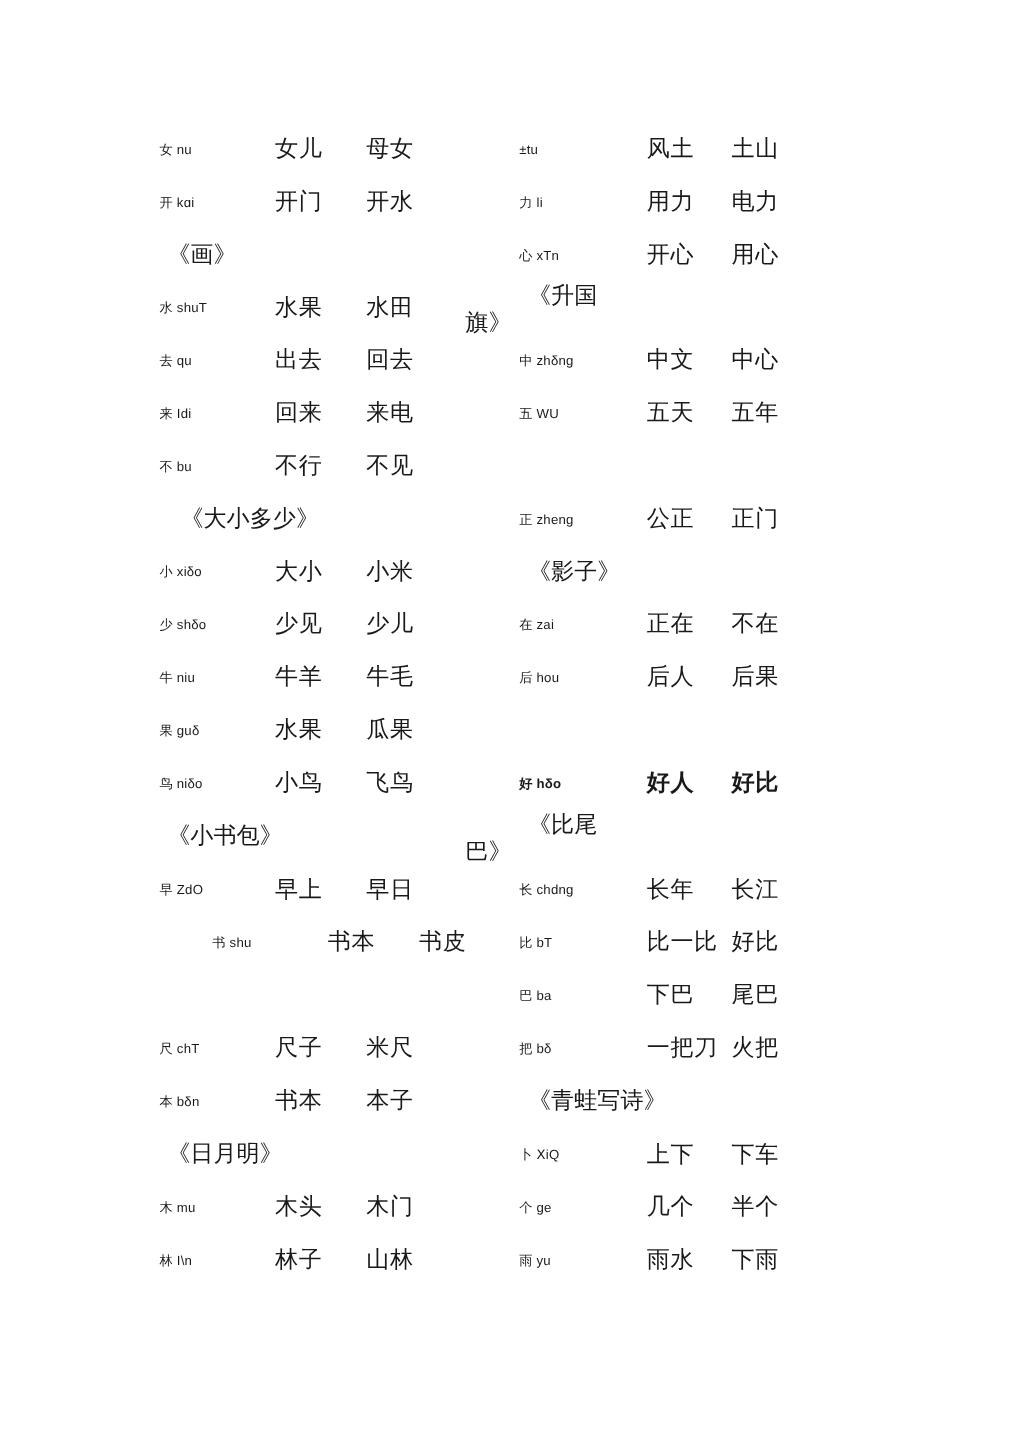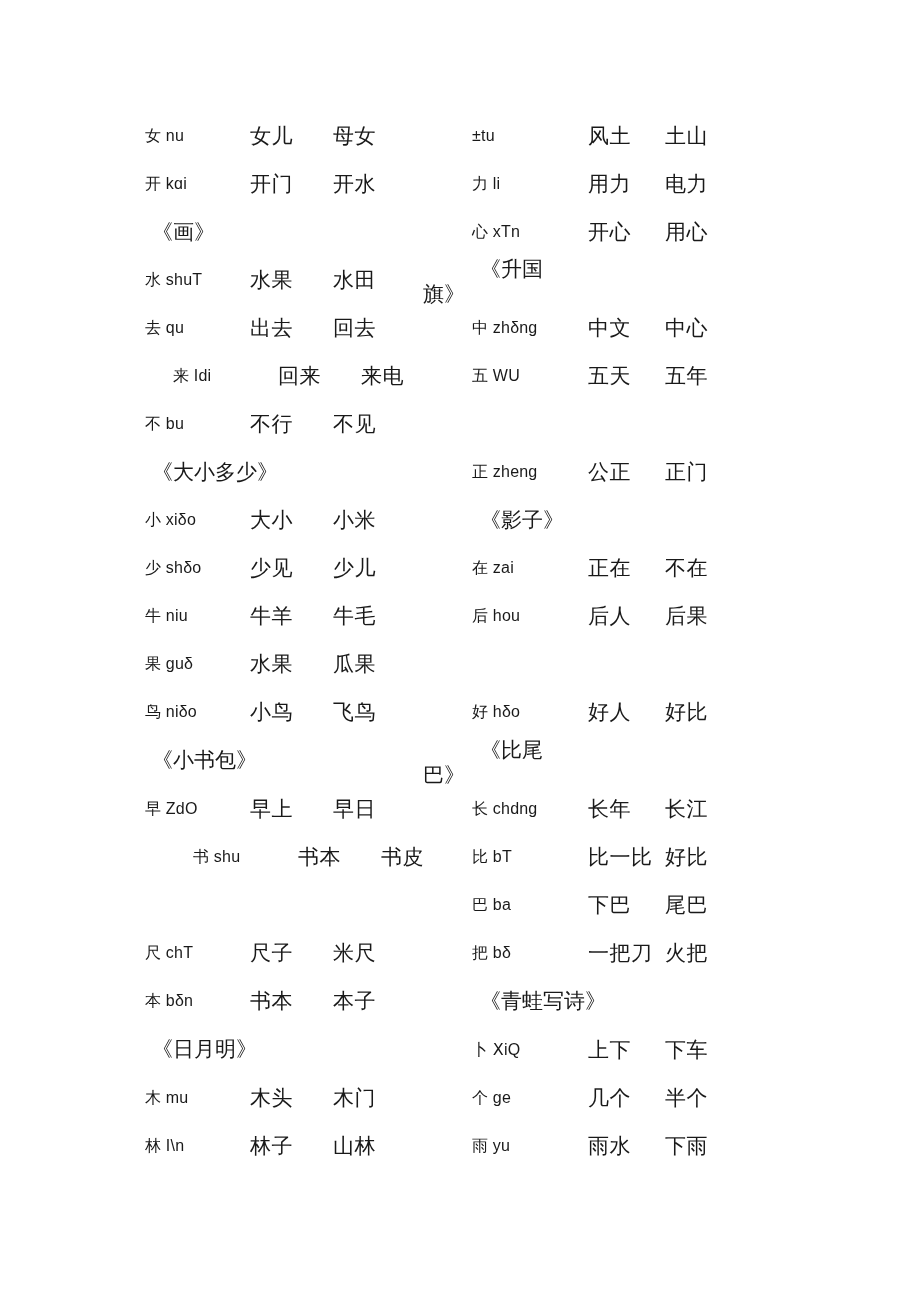--- a/index.html
+++ b/index.html
@@ -60,21 +60,21 @@
   }
   #col-left .heading  { left: 152px; }
   #col-right .heading { left: 25px; }
   
   .heading.wrap-tail {
     left: 0px !important;
   }
   #col-right .heading.wrap-tail { left: -32px !important; }
 
   .pinyin {
-    font-size: 16px;
+    font-size: 12px;
     letter-spacing: 0.2px;
   }
   .hanzi { font-size: 21px; }
 </style>
 </head>
 <body style="background: rgb(255, 255, 255);">
 
 <div id="page">
   <div class="column" id="col-left">
       <div class="row" style="top: 112px; left: 0px; width: 100%;">
@@ -91,31 +91,31 @@
       <div class="row" style="top: 256px; left: 0px; width: 100%;">
         <span class="cell c0 pinyin">水 shuT</span>
         <span class="cell c1 hanzi">水果</span>
         <span class="cell c2 hanzi">水田</span>
       </div>
       <div class="row" style="top: 304px; left: 0px; width: 100%;">
         <span class="cell c0 pinyin">去 qu</span>
         <span class="cell c1 hanzi">出去</span>
         <span class="cell c2 hanzi">回去</span>
       </div>
-      <div class="row" style="top: 352px; left: 0px; width: 100%; margin-left: 28px;">
+      <div class="row" style="top: 352px; left: 0px; width: 100%;">
         <span class="cell c0 pinyin">来 Idi</span>
         <span class="cell c1 hanzi">回来</span>
         <span class="cell c2 hanzi">来电</span>
       </div>
       <div class="row" style="top: 400px; left: 0px; width: 100%;">
         <span class="cell c0 pinyin">不 bu</span>
         <span class="cell c1 hanzi">不行</span>
         <span class="cell c2 hanzi">不见</span>
       </div>
-      <div class="heading" style="top: 448px;">《大小多少》</div>
+      <div class="heading" style="top: 448px; margin-left: 12px;">《大小多少》</div>
       <div class="row" style="top: 496px; left: 0px; width: 100%;">
         <span class="cell c0 pinyin">小 xiδo</span>
         <span class="cell c1 hanzi">大小</span>
         <span class="cell c2 hanzi">小米</span>
       </div>
       <div class="row" style="top: 544px; left: 0px; width: 100%;">
         <span class="cell c0 pinyin">少 shδo</span>
         <span class="cell c1 hanzi">少见</span>
         <span class="cell c2 hanzi">少儿</span>
       </div>
@@ -204,21 +204,21 @@
       <div class="row" style="top: 544px; left: 0px; width: 100%;">
         <span class="cell c0 pinyin">在 zai</span>
         <span class="cell c1 hanzi">正在</span>
         <span class="cell c2 hanzi">不在</span>
       </div>
       <div class="row" style="top: 592px; left: 0px; width: 100%;">
         <span class="cell c0 pinyin">后 hou</span>
         <span class="cell c1 hanzi">后人</span>
         <span class="cell c2 hanzi">后果</span>
       </div>
-      <div class="row" style="top: 688px; left: 0px; width: 100%;">
+      <div class="row" style="top: 688px; left: 0px; width: 100%; font-weight: bold;">
         <span class="cell c0 pinyin">好 hδo</span>
         <span class="cell c1 hanzi">好人</span>
         <span class="cell c2 hanzi">好比</span>
       </div>
       <div class="heading" style="top: 726px;">《比尾</div>
       <div class="heading wrap-tail" style="top: 751px;">巴》</div>
       <div class="row" style="top: 785px; left: 0px; width: 100%;">
         <span class="cell c0 pinyin">长 chdng</span>
         <span class="cell c1 hanzi">长年</span>
         <span class="cell c2 hanzi">长江</span>

